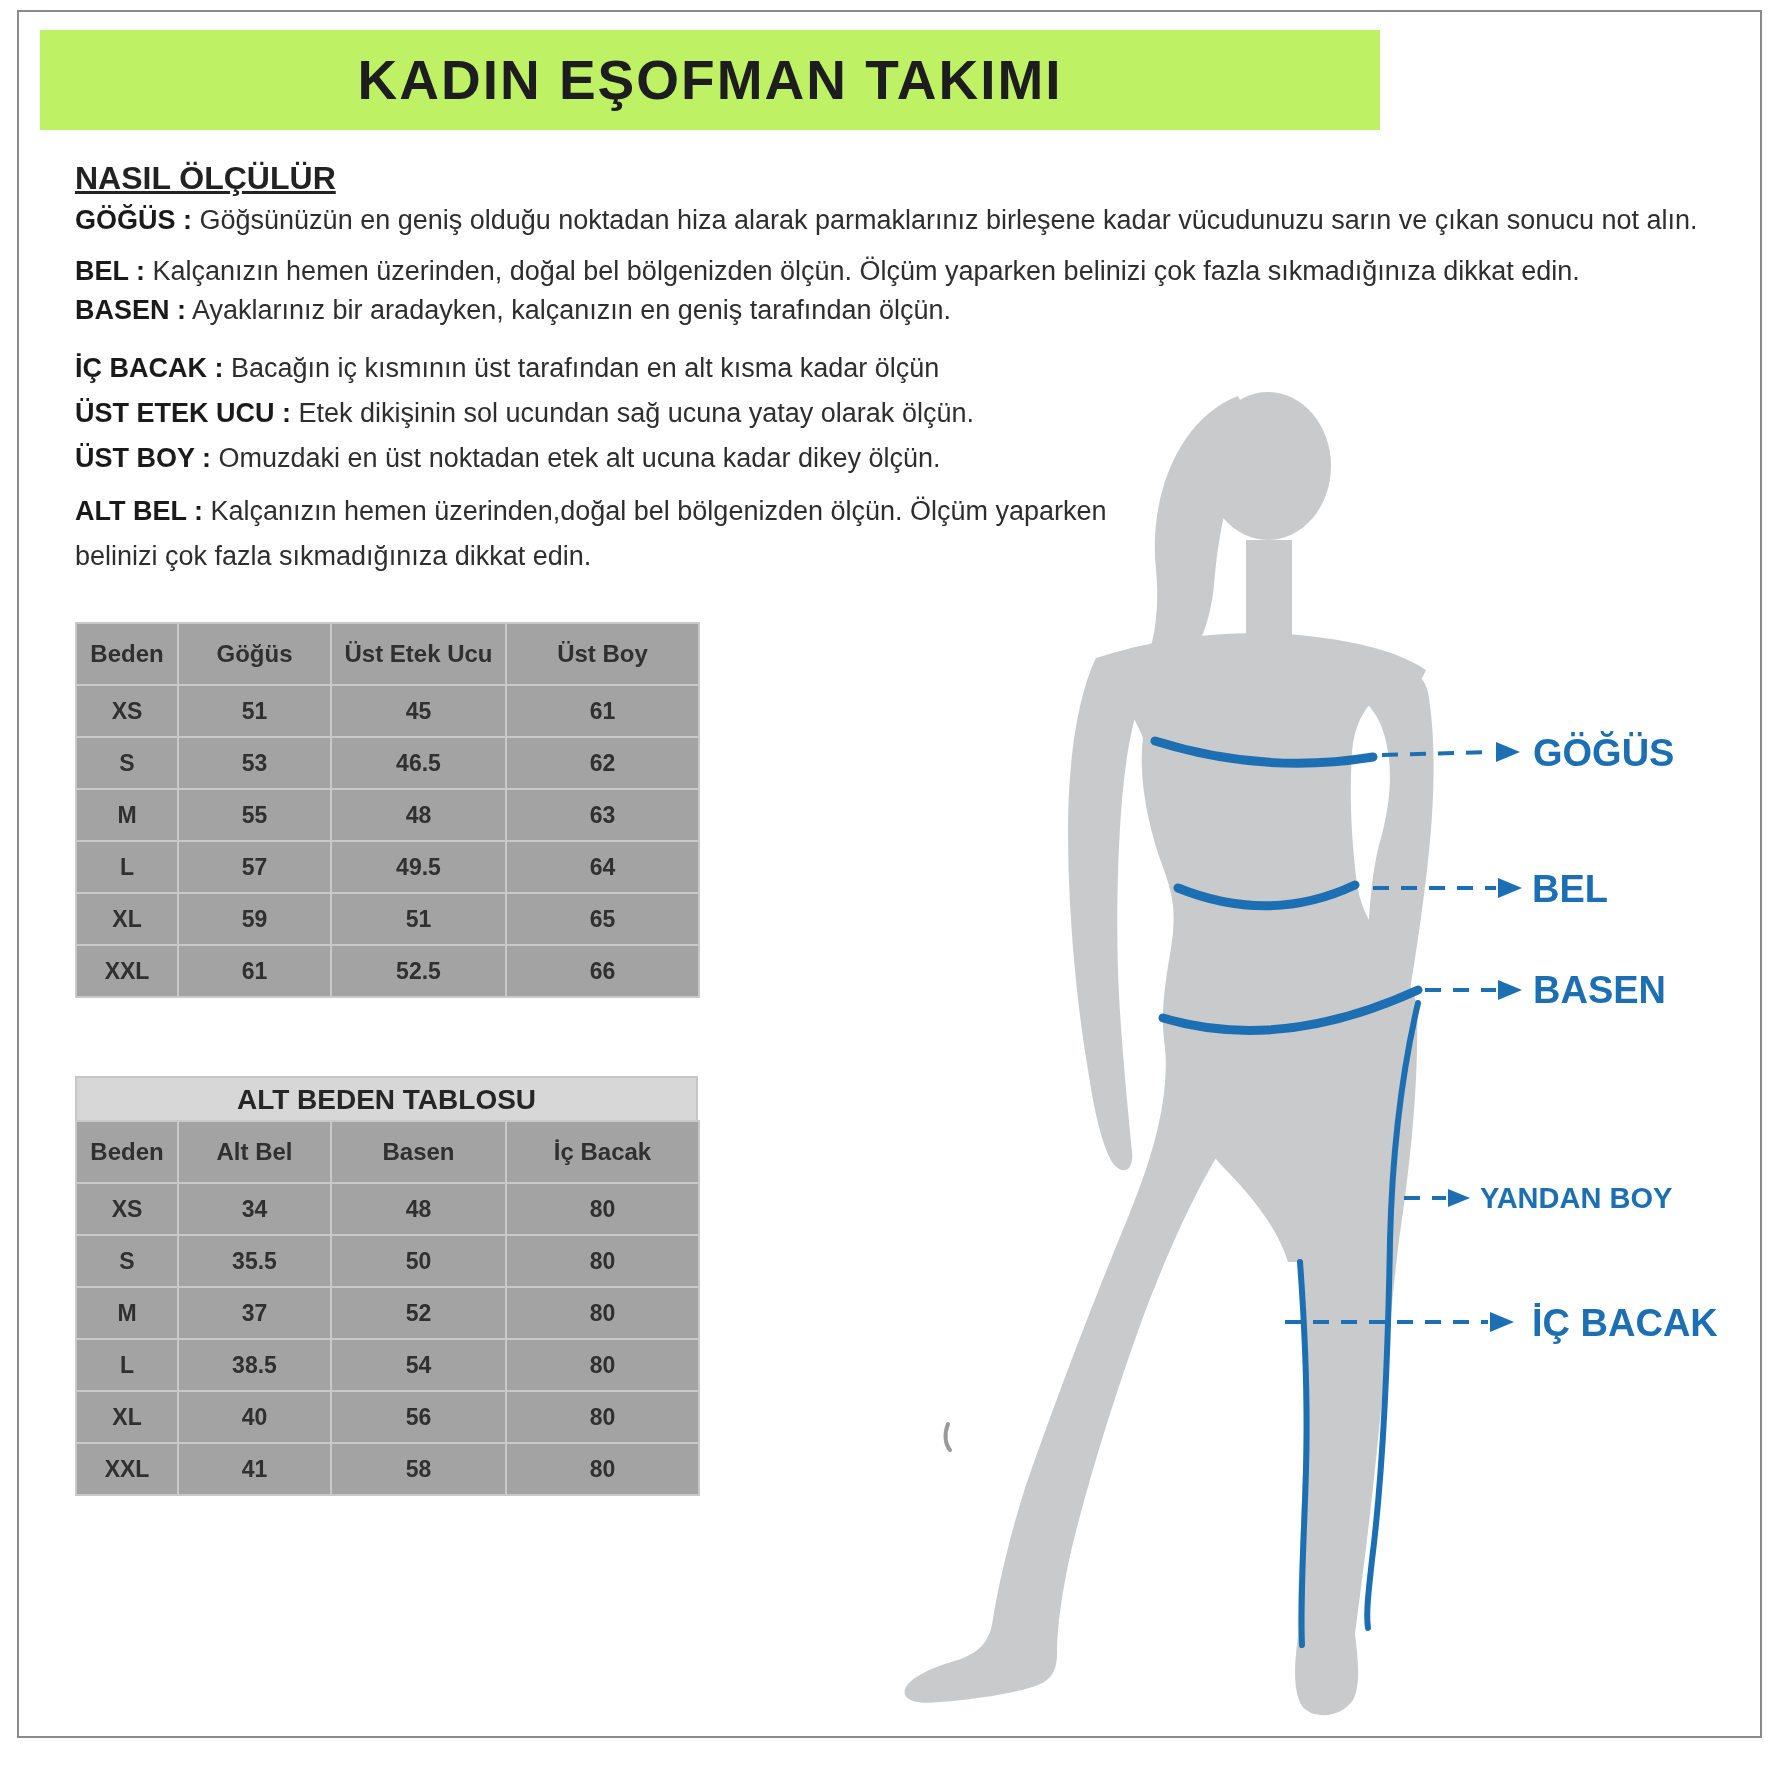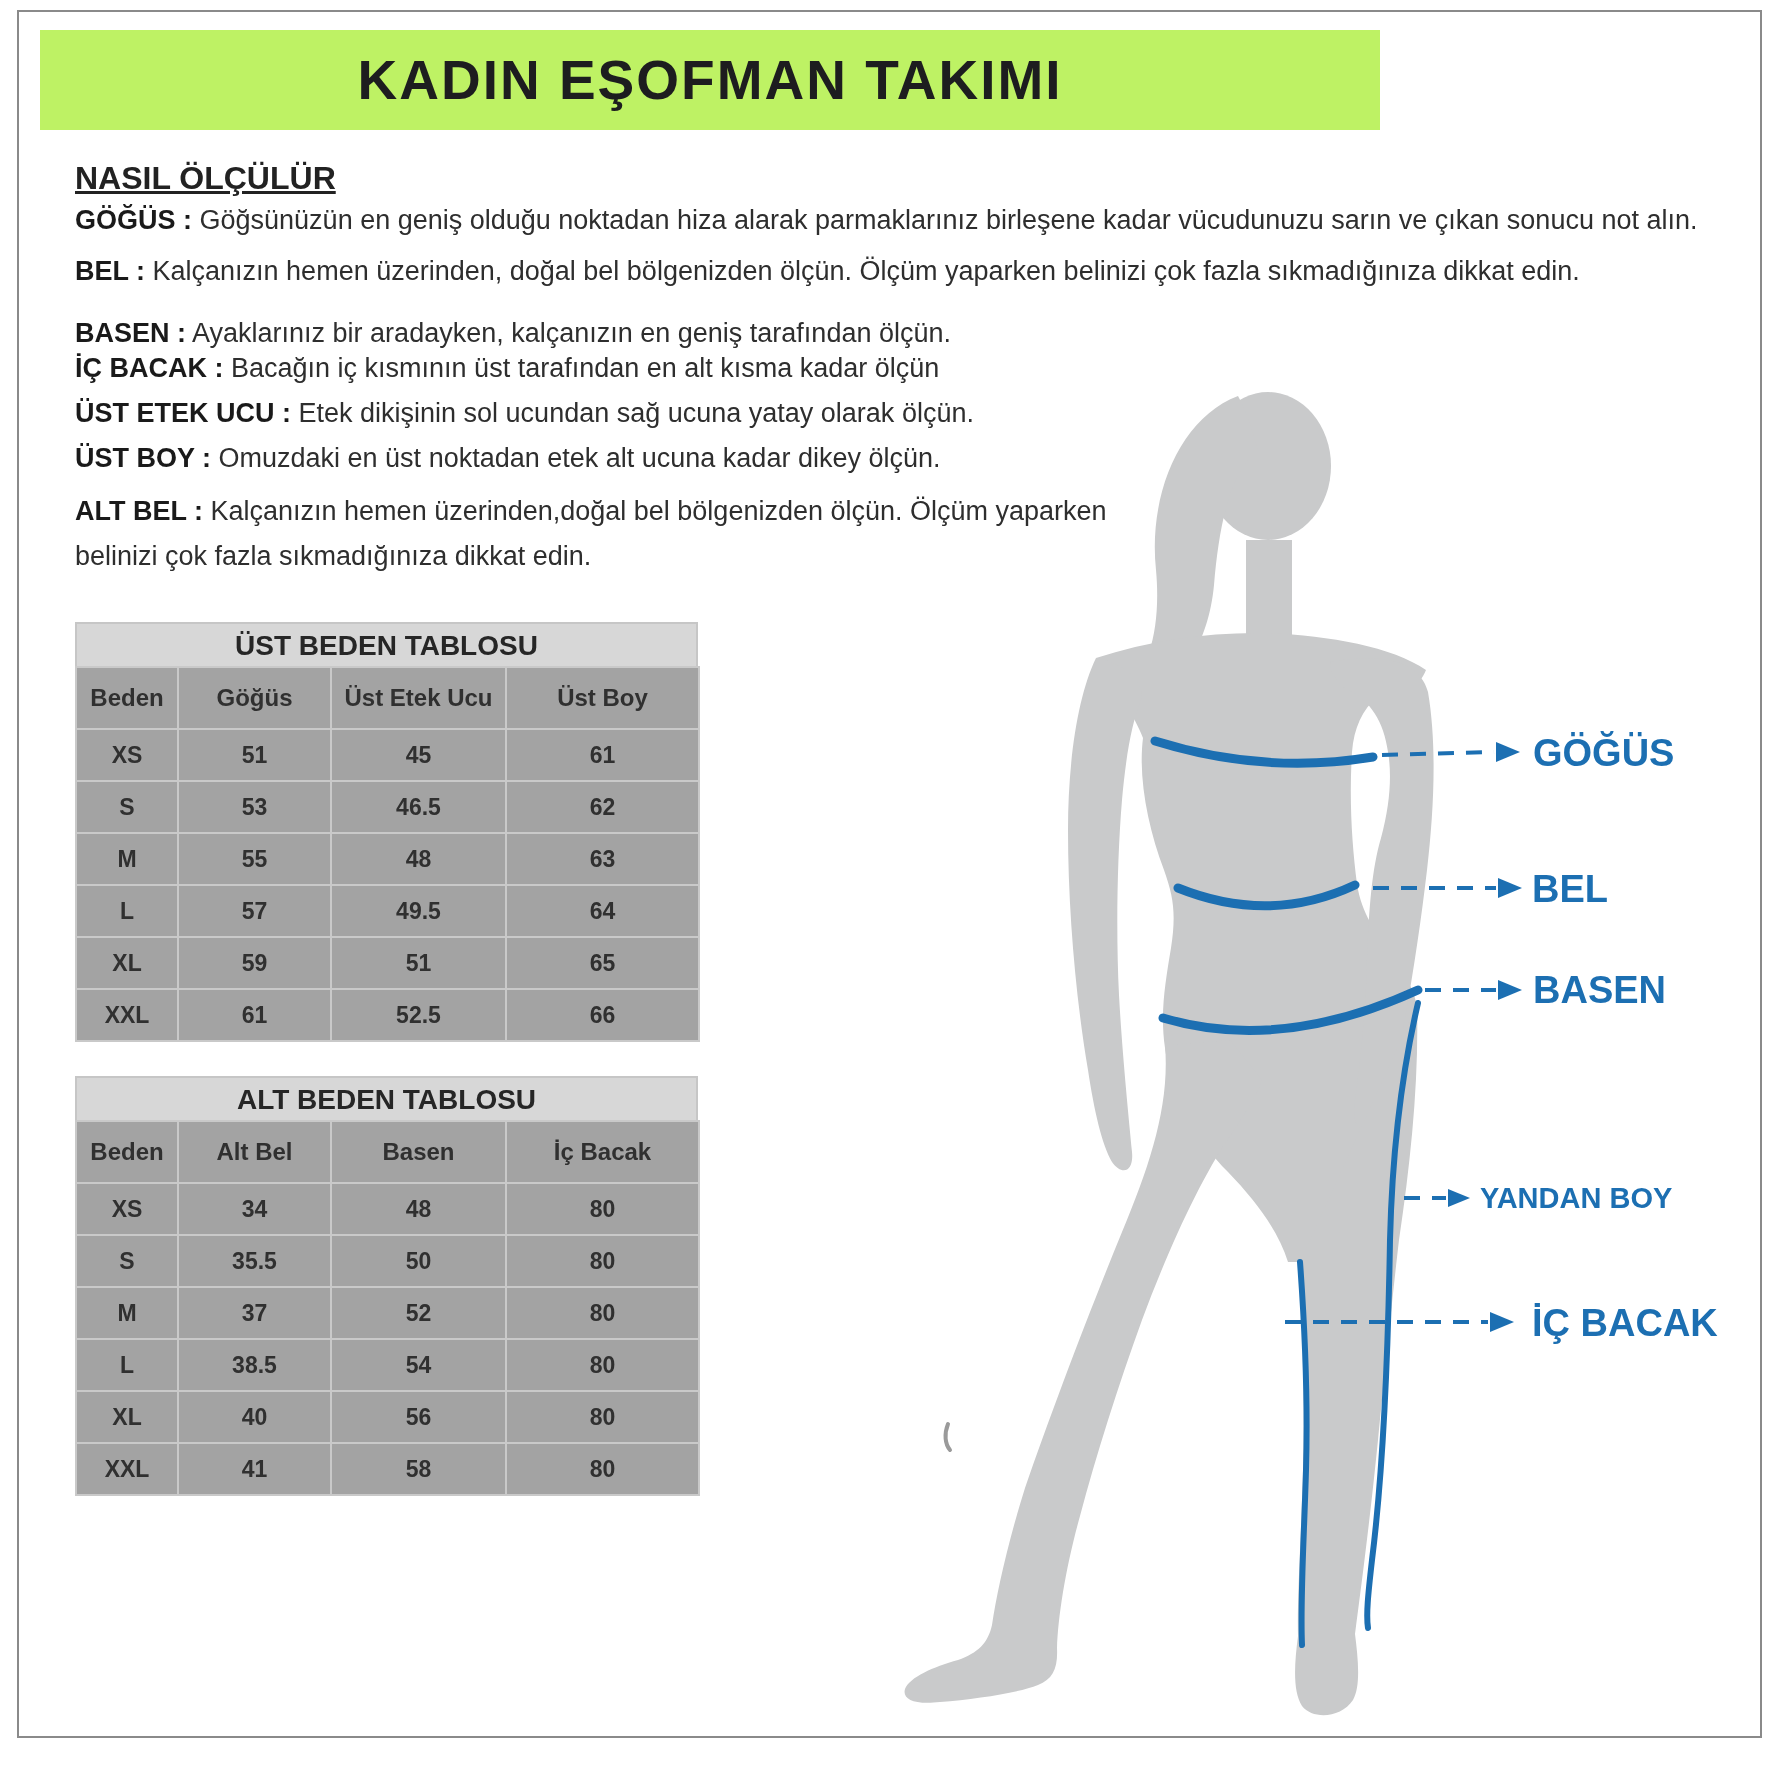--- a/index.html
+++ b/index.html
@@ -8,21 +8,21 @@
   .frame{position:absolute;left:17px;top:10px;width:1745px;height:1728px;
          border:2px solid #8a8a8a;box-sizing:border-box;}
   .header{position:absolute;left:40px;top:30px;width:1340px;height:100px;background:#bef264;}
   .header h1{margin:0;text-align:center;line-height:100px;font-size:55px;font-weight:bold;
              letter-spacing:2px;color:#1d1d1f;}
   .howto{position:absolute;left:75px;top:148px;width:1660px;}
   .howto h2{position:absolute;top:12px;margin:0;font-size:32px;font-weight:bold;color:#222;text-decoration:underline;}
   .howto p{position:absolute;margin:0;font-size:27px;white-space:nowrap;color:#2e2e2e;}
   .howto p b{font-weight:bold;color:#1a1a1a;}
   .howto p.wrap2{white-space:pre-line;line-height:45px;}
-  .p1{top:57px}.p2{top:108px}.p3{top:170px}.p4{top:205px}.p5{top:250px}.p6{top:295px}.p7{top:341px}
+  .p1{top:57px}.p2{top:108px}.p3{top:147px}.p4{top:205px}.p5{top:250px}.p6{top:295px}.p7{top:341px}
   .tablewrap{position:absolute;left:75px;width:623px;}
   .upperpos{top:622px}.lowerpos{top:1076px}
   .ttitle{height:44px;line-height:44px;text-align:center;background:#d7d7d7;
           border:2px solid #c6c6c6;border-bottom:0;font-size:28px;font-weight:bold;
           color:#262626;box-sizing:border-box;}
   table.sizetable{border-collapse:collapse;width:623px;table-layout:fixed;background:#a3a3a3;}
   table.sizetable th,table.sizetable td{border:2px solid #c9c9c9;text-align:center;
           font-weight:bold;color:#303030;padding:0;}
   table.sizetable th{height:60px;font-size:24px;}
   table.sizetable td{height:50px;font-size:23px;}
@@ -50,21 +50,20 @@
     <p class="p2"><b>BEL :</b> <span>Kalçanızın hemen üzerinden, doğal bel bölgenizden ölçün. Ölçüm yaparken belinizi çok fazla sıkmadığınıza dikkat edin.</span></p>
     <p class="p3"><b>BASEN :</b> <span>Ayaklarınız bir aradayken, kalçanızın en geniş tarafından ölçün.</span></p>
     <p class="p4"><b>İÇ BACAK :</b> <span>Bacağın iç kısmının üst tarafından en alt kısma kadar ölçün</span></p>
     <p class="p5"><b>ÜST ETEK UCU :</b> <span>Etek dikişinin sol ucundan sağ ucuna yatay olarak ölçün.</span></p>
     <p class="p6"><b>ÜST BOY :</b> <span>Omuzdaki en üst noktadan etek alt ucuna kadar dikey ölçün.</span></p>
     <p class="p7 wrap2"><b>ALT BEL :</b> <span>Kalçanızın hemen üzerinden,doğal bel bölgenizden ölçün. Ölçüm yaparken
 belinizi çok fazla sıkmadığınıza dikkat edin.</span></p>
   </section>
 
   <div class="tablewrap upperpos">
-    <div class="ttitle">ÜST BEDEN TABLOSU</div>
     <table class="sizetable">
       <colgroup>
           <col style="width:102px">
           <col style="width:153px">
           <col style="width:175px">
           <col style="width:193px">
         </colgroup>
       <tbody>
           <tr>
         <th>Beden</th>

